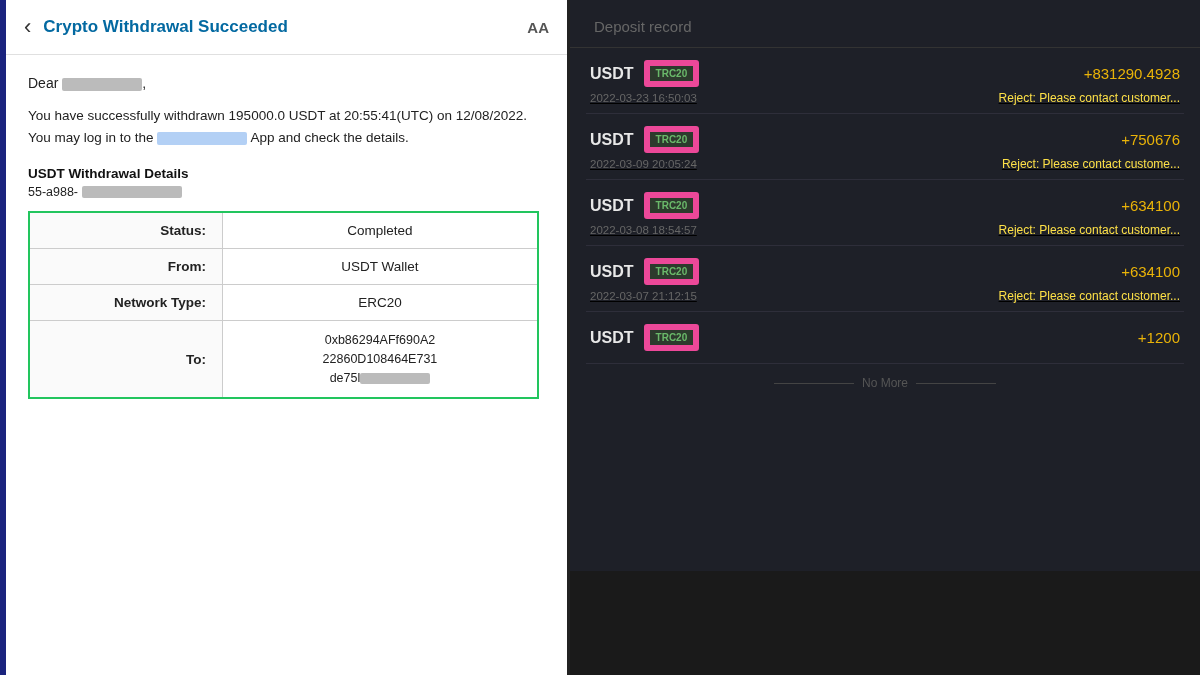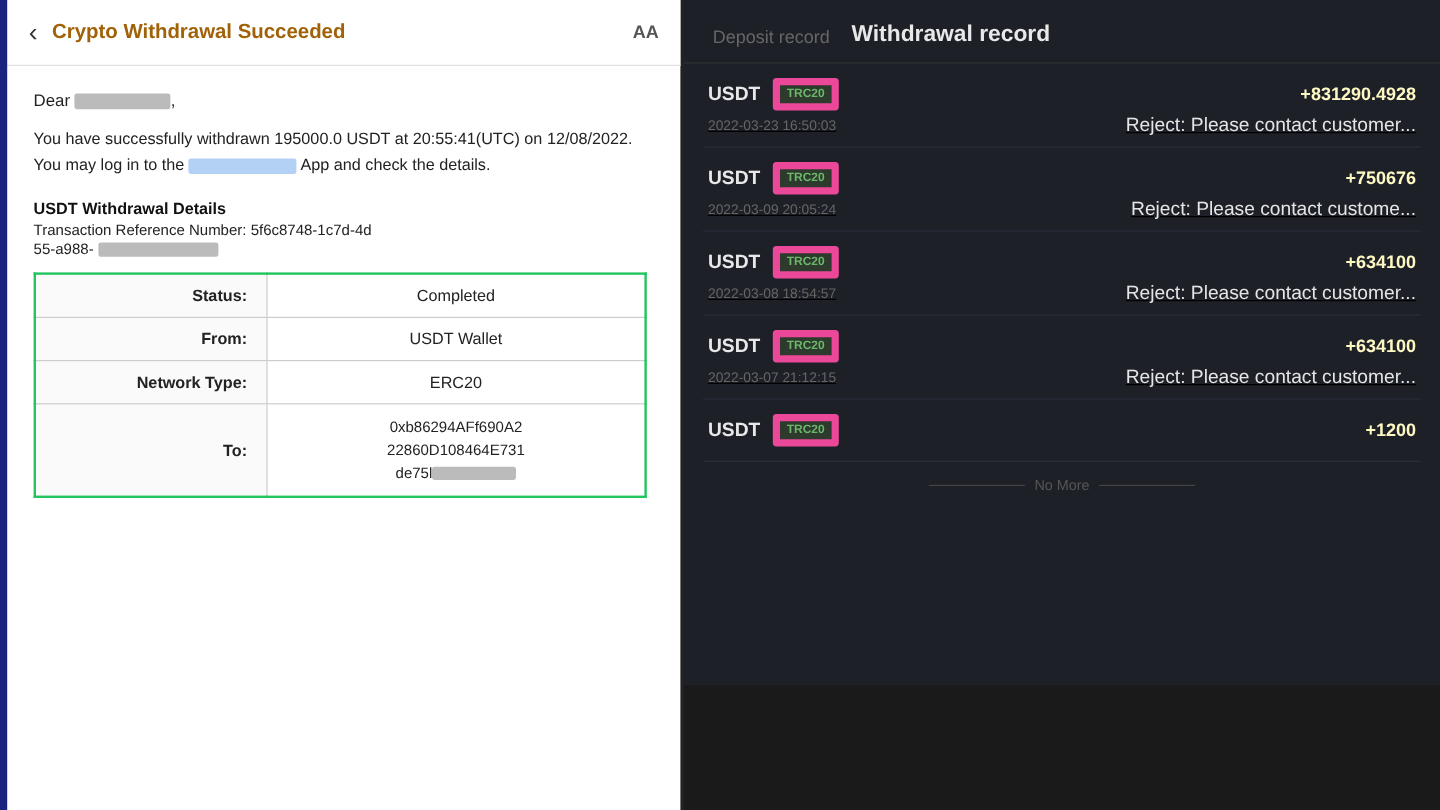--- a/index.html
+++ b/index.html
@@ -43,21 +43,21 @@
     .back-icon {
       font-size: 22px;
       color: #333;
       margin-right: 12px;
       cursor: pointer;
     }
 
     .left-header-title {
       font-size: 17px;
       font-weight: 700;
-      color: #a16207;
+      color: #0369a1;
       flex: 1;
     }
 
     .aa-label {
       font-size: 15px;
       font-weight: 600;
       color: #555;
     }
 
     .left-content {
@@ -234,39 +234,39 @@
       color: #6ab96a;
       font-size: 10px;
       font-weight: 600;
       padding: 2px 6px;
       border-radius: 3px;
       border: 6px solid #ec4899;
     }
 
     .amount-positive {
       font-size: 15px;
-      font-weight: 700;
-      color: #fef9c3;
+      font-weight: 400;
+      color: #eab308;
     }
 
     .item-row2 {
       display: flex;
       align-items: center;
       justify-content: space-between;
       text-decoration: underline;
     }
 
     .item-timestamp {
       font-size: 11.5px;
       color: #666;
     }
 
     .status-reject {
-      font-size: 16px;
-      color: #e5e5e5;
+      font-size: 12px;
+      color: #fde047;
       padding-left: 32px;
     }
 
     .status-success {
       font-size: 12px;
       color: #3ab87a;
     }
 
     .no-more {
       text-align: center;
@@ -304,21 +304,20 @@
       <span class="redacted"></span>,
     </div>
 
     <div class="body-text">
       <span>You have successfully withdrawn 195000.0 USDT at 20:55:41(UTC) on 12/08/2022. You may log in to the</span>
       <span class="app-link"></span>
       <span>App and check the details.</span>
     </div>
 
     <div class="section-title">USDT Withdrawal Details</div>
-    <div class="txn-ref">Transaction Reference Number: 5f6c8748-1c7d-4d</div>
     <div class="txn-ref-2">
       <span>55-a988-</span>
       <span class="txn-redacted"></span>
     </div>
 
     <table class="details-table">
       <tbody>
         <tr>
           <td class="label-cell">Status:</td>
           <td class="value-cell">Completed</td>
@@ -338,21 +337,20 @@
           </td>
         </tr>
       </tbody>
     </table>
   </div>
 </div>
 
 <div class="right-panel">
   <div class="right-header">
     <span class="tab-inactive">Deposit record</span>
-    <span class="tab-active">Withdrawal record</span>
   </div>
 
   <div class="withdrawal-list">
 
     <div class="withdrawal-item">
       <div class="item-row1">
         <div class="item-left">
           <span class="currency-label">USDT</span>
           <span class="trc20-badge">TRC20</span>
         </div>

